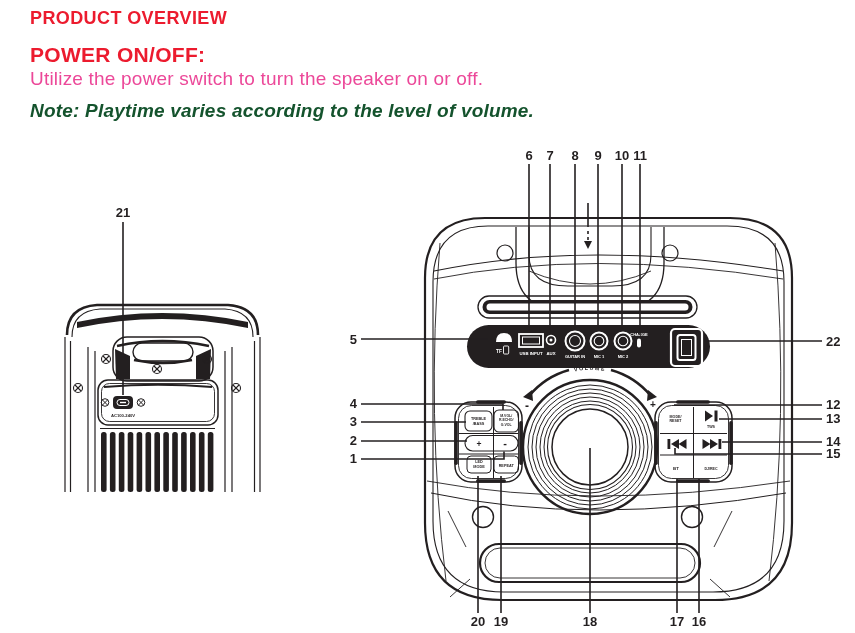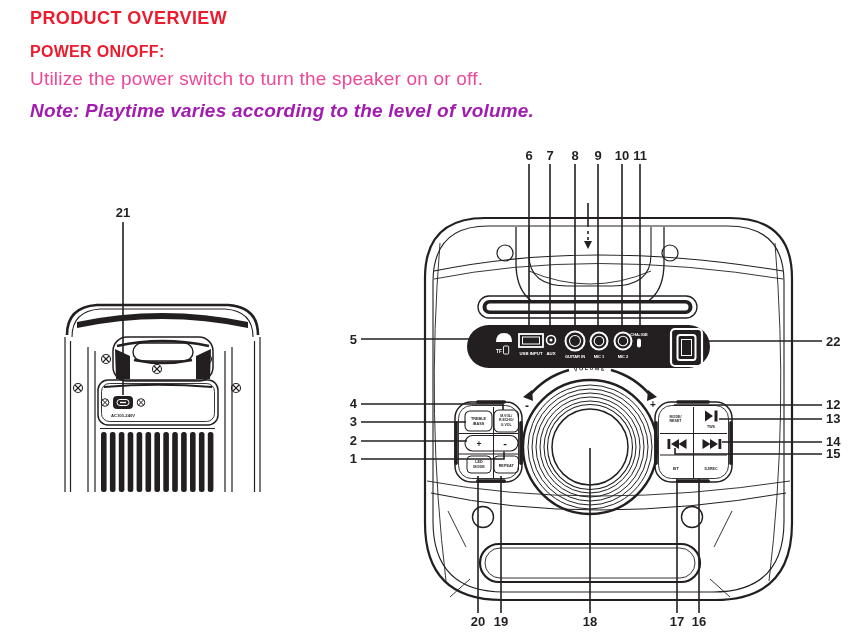--- a/index.html
+++ b/index.html
@@ -6,29 +6,29 @@
   .canvas{
     position:relative;width:855px;height:633px;background:#ffffff;overflow:hidden;
     font-family:"Liberation Sans",sans-serif;
   }
   .title{
     position:absolute;left:30px;top:8px;
     font-size:18px;font-weight:bold;letter-spacing:.4px;color:#EC1B2E;
   }
   .subtitle{
     position:absolute;left:30px;top:43px;
-    font-size:16px;font-weight:bold;letter-spacing:.3px;color:#EC1B2E;
+    font-size:21px;font-weight:bold;letter-spacing:.3px;color:#EC1B2E;
   }
   .body-text{
     position:absolute;left:30px;top:68px;
     font-size:19px;color:#ec4899;letter-spacing:.2px;
   }
   .note-text{
     position:absolute;left:30px;top:100px;
-    font-size:19px;font-weight:bold;font-style:italic;color:#a21caf;letter-spacing:.2px;
+    font-size:19px;font-weight:bold;font-style:italic;color:#14532d;letter-spacing:.2px;
   }
   svg{position:absolute;font-family:"Liberation Sans",sans-serif;}
   .back-view{left:55px;top:195px;}
   .front-view{left:330px;top:145px;}
   .ink{stroke:#231F20;fill:none;}
   .callout-num{font-size:13px;font-weight:bold;fill:#231F20;}
   .callout-line{stroke:#231F20;stroke-width:1.6;fill:none;}
   .wlabel{fill:#ffffff;font-weight:bold;}
   .blabel{fill:#231F20;font-weight:bold;}
 </style>

